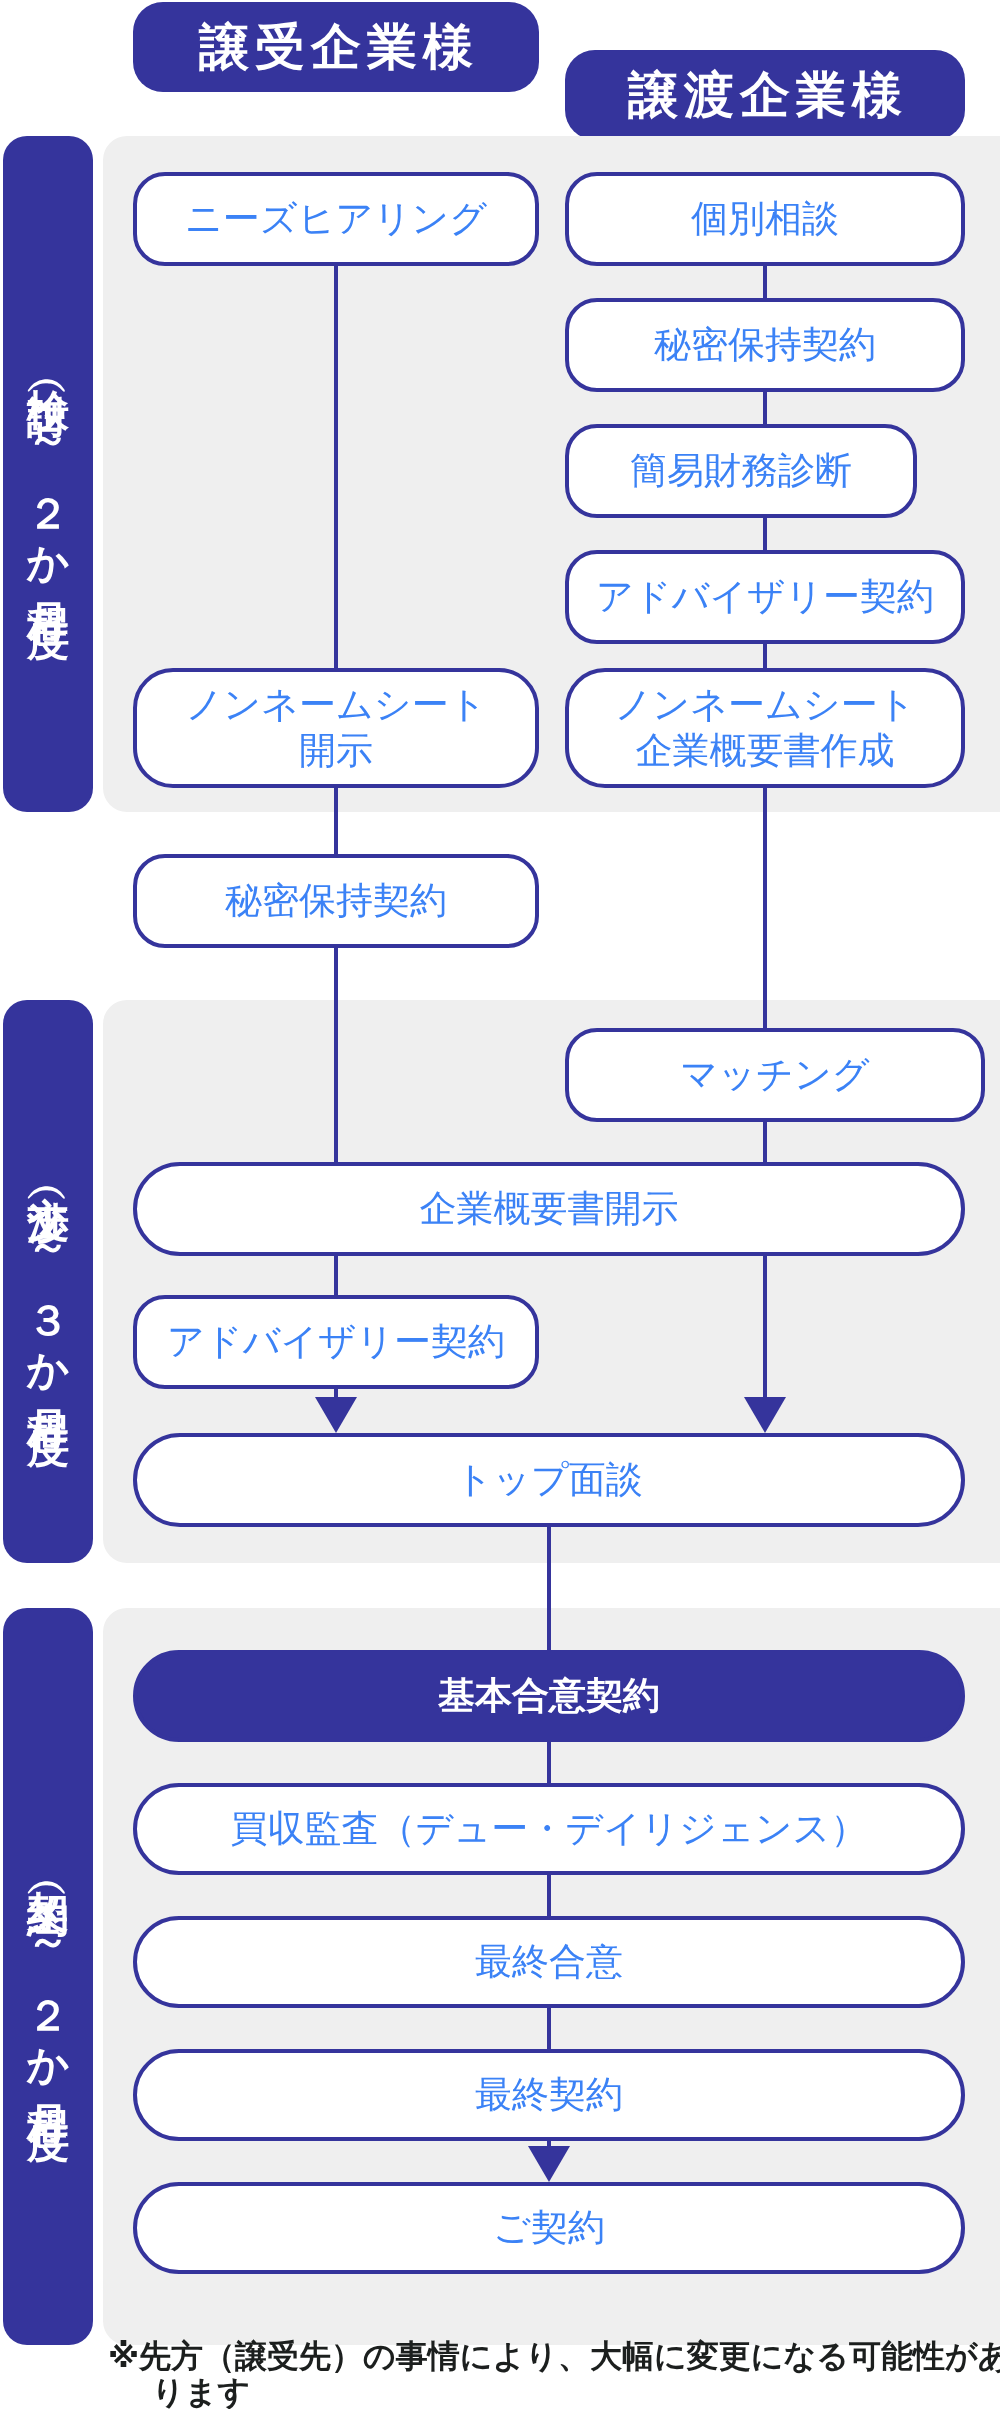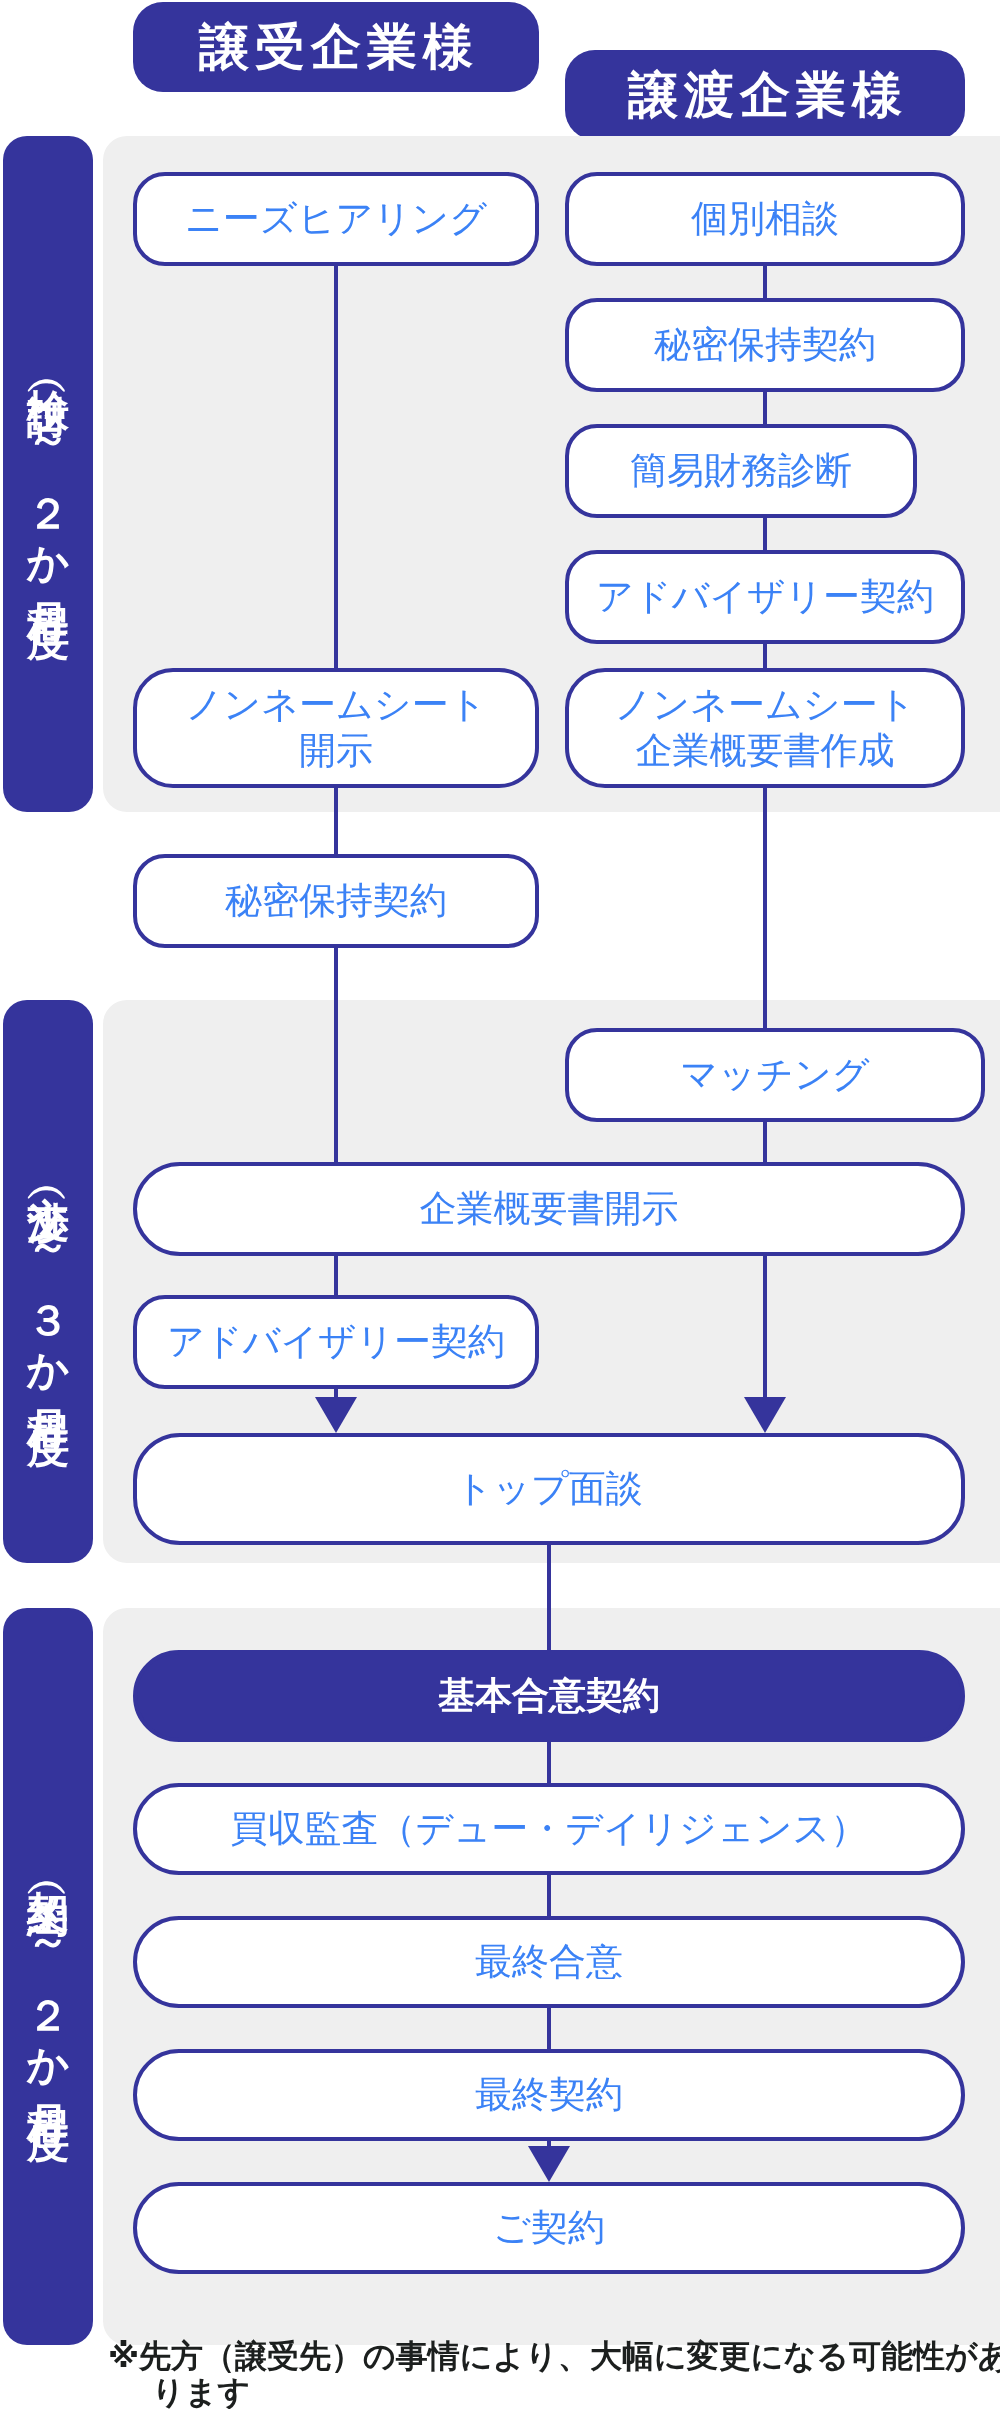--- a/index.html
+++ b/index.html
@@ -78,21 +78,21 @@
   <div class="box" style="left:133px;top:668px;width:406px;height:120px;border-radius:40px;">ノンネームシート
 開示</div>
   <div class="box" style="left:565px;top:668px;width:400px;height:120px;border-radius:40px;">ノンネームシート
 企業概要書作成</div>
 
   <div class="box" style="left:133px;top:854px;width:406px;height:94px;">秘密保持契約</div>
 
   <div class="box" style="left:565px;top:1028px;width:420px;height:94px;">マッチング</div>
   <div class="box wide" style="left:133px;top:1162px;width:832px;height:94px;">企業概要書開示</div>
   <div class="box" style="left:133px;top:1295px;width:406px;height:94px;">アドバイザリー契約</div>
-  <div class="box wide" style="left:133px;top:1433px;width:832px;height:112px;">トップ面談</div>
+  <div class="box wide" style="left:133px;top:1433px;width:832px;height:94px;">トップ面談</div>
 
   <div class="box wide filled" style="left:133px;top:1650px;width:832px;height:92px;">基本合意契約</div>
   <div class="box wide" style="left:133px;top:1783px;width:832px;height:92px;">買収監査（デュー・デイリジェンス）</div>
   <div class="box wide" style="left:133px;top:2049px;width:832px;height:92px;">最終契約</div>
   <div class="box wide" style="left:133px;top:1916px;width:832px;height:92px;">最終合意</div>
   <div class="box wide" style="left:133px;top:2182px;width:832px;height:92px;">ご契約</div>
 
   <div class="note">※先方（譲受先）の事情により、大幅に変更になる可能性があります</div>
 
 </div>

